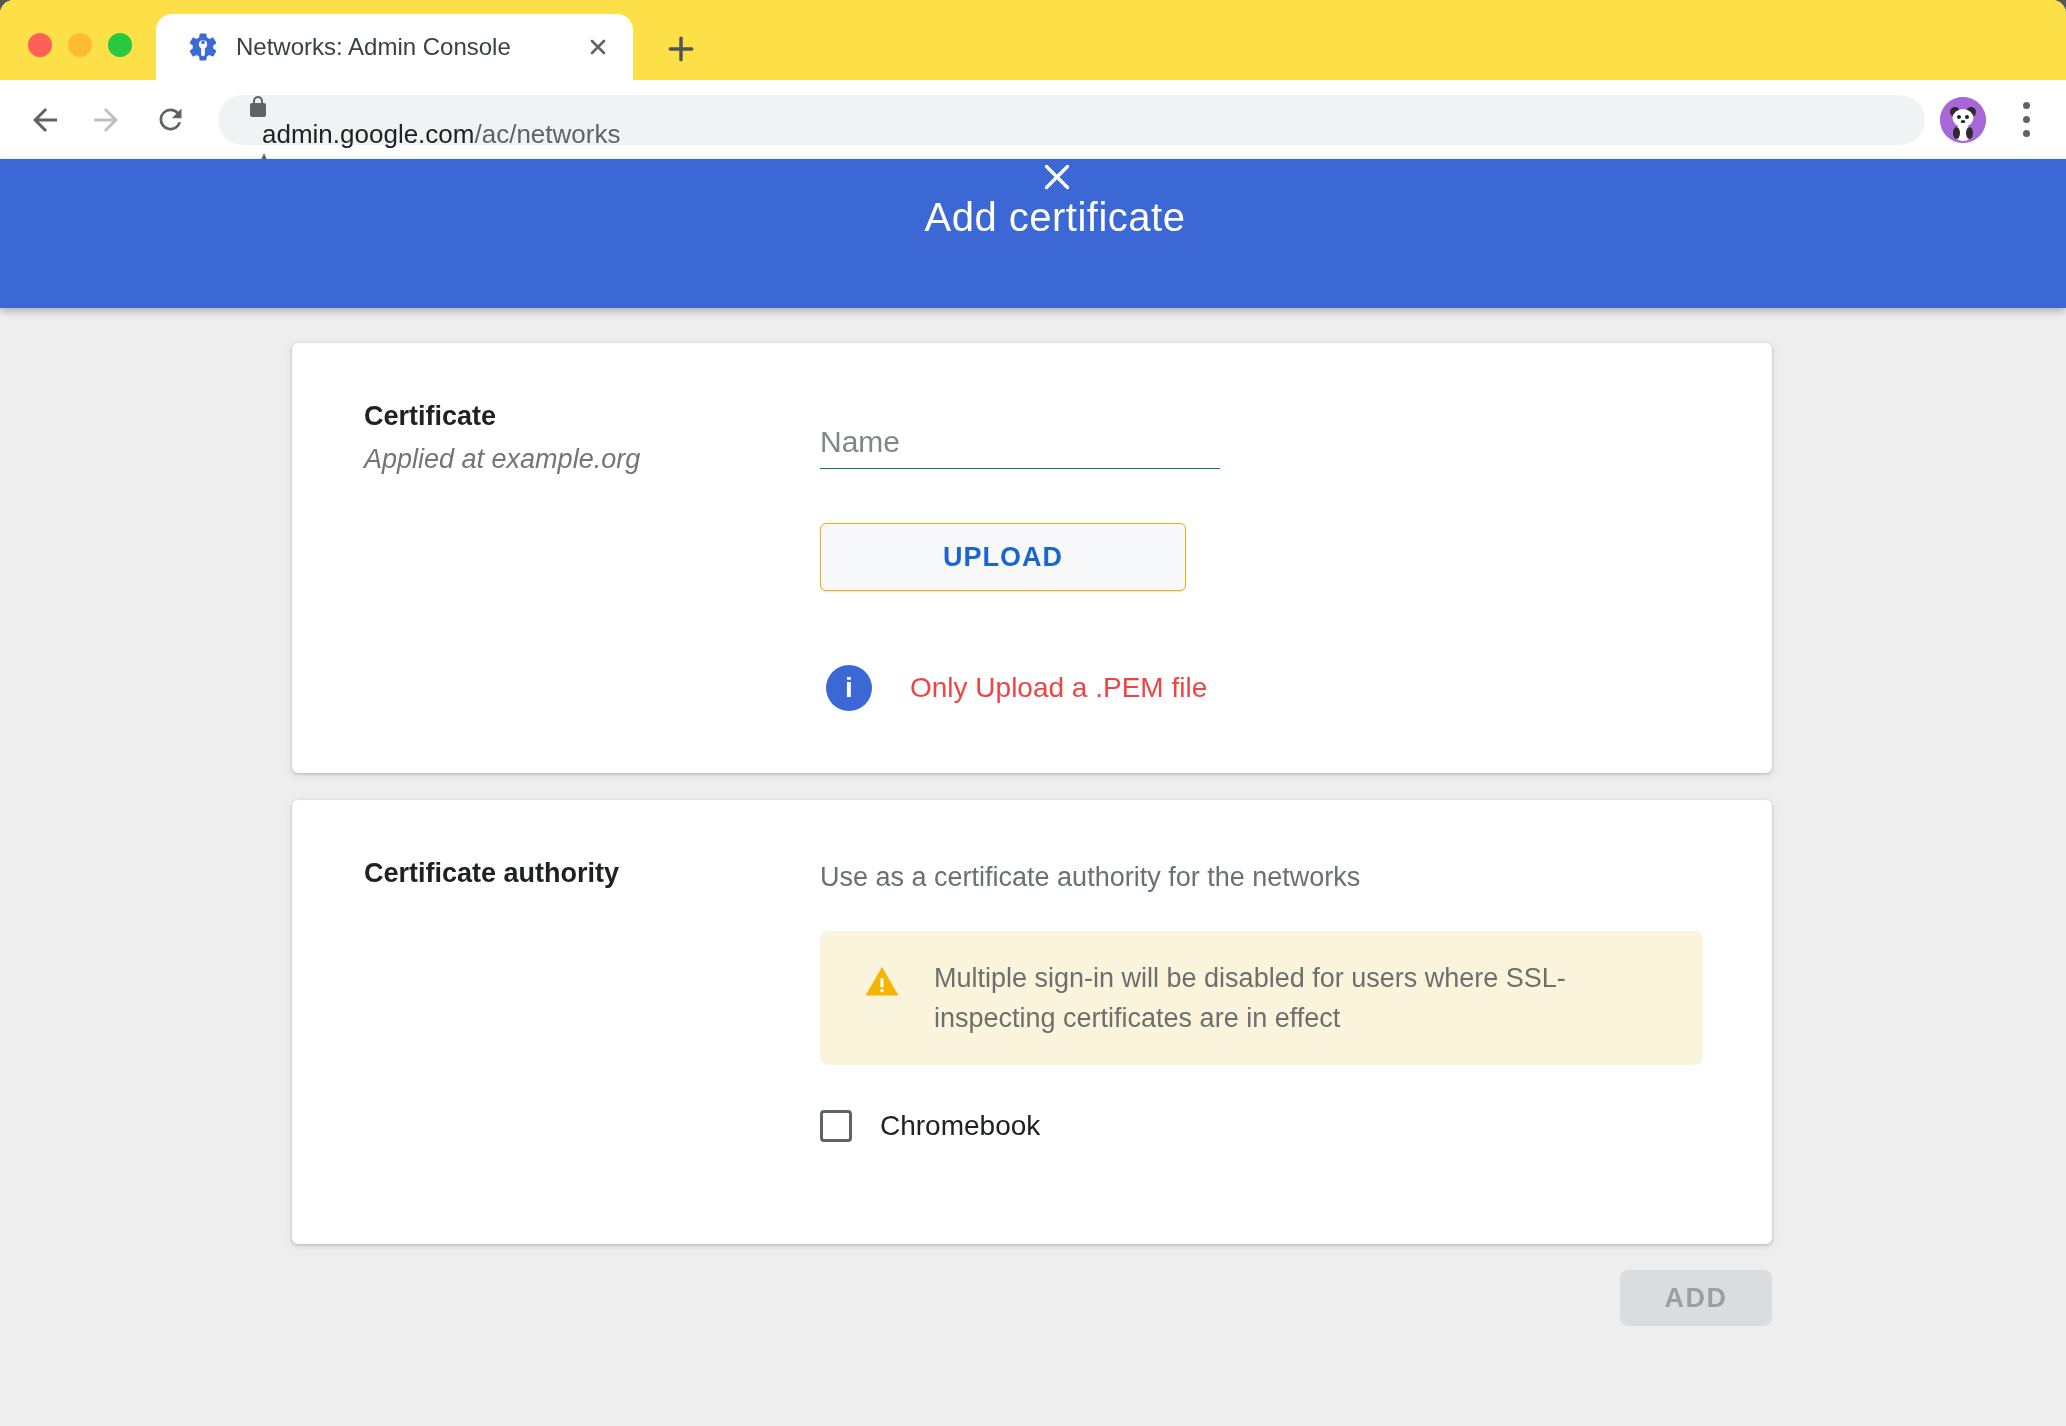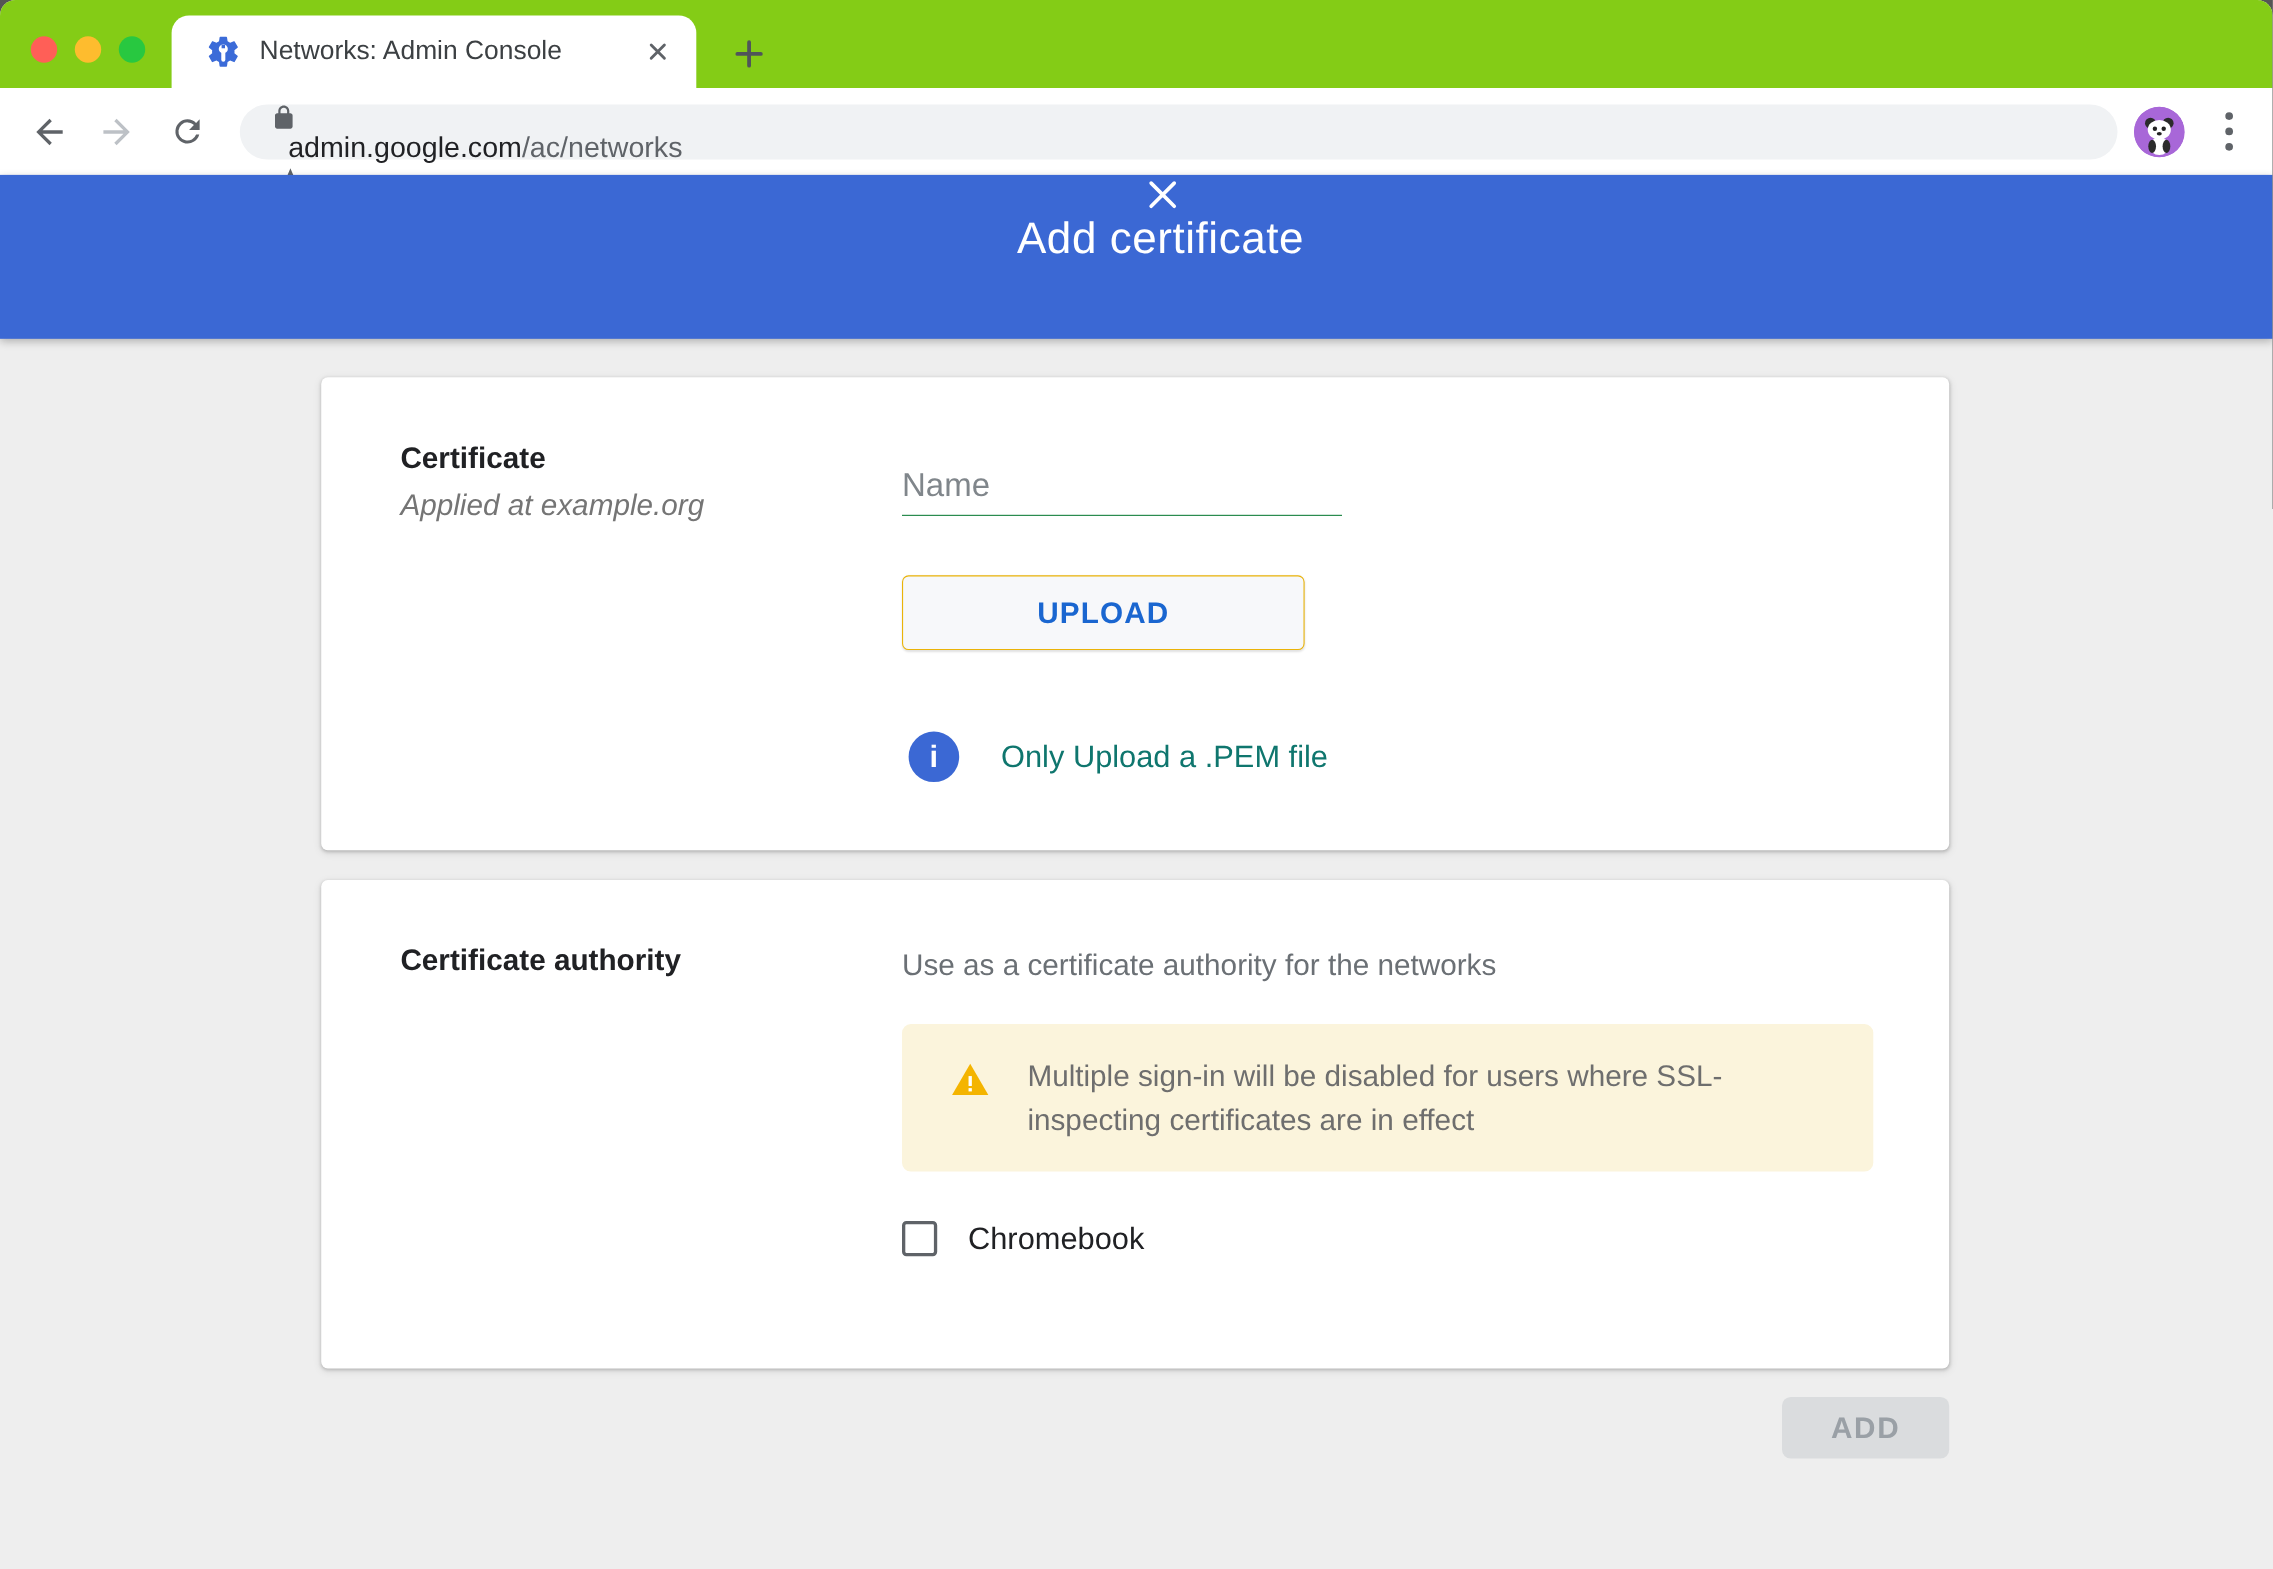--- a/index.html
+++ b/index.html
@@ -4,21 +4,21 @@
 <style>
   * { margin:0; padding:0; box-sizing:border-box; }
   html,body { background:#555; }
   body { font-family:"Liberation Sans", sans-serif; }
   .window {
     position:relative; width:2066px; height:1426px; overflow:hidden;
     border-radius:14px 14px 0 0; background:#eeeeee;
   }
 
   
-  .tabstrip { position:absolute; left:0; top:0; width:100%; height:80px; background:#84cc16; }
+  .tabstrip { position:absolute; left:0; top:0; width:100%; height:80px; background:#fde047; }
   .traffic { position:absolute; top:33px; left:28px; display:flex; gap:16px; }
   .light { width:24px; height:24px; border-radius:50%; }
   .light.red{ background:#ff5f57; } .light.yellow{ background:#febc2e; } .light.green{ background:#28c840; }
   .tab {
     position:absolute; left:156px; top:14px; width:477px; height:66px;
     background:#ffffff; border-radius:16px 16px 0 0;
     display:flex; align-items:center; padding:0 22px 0 30px;
   }
   .tab-favicon { width:34px; height:34px; flex:0 0 auto; }
   .tab-title { margin-left:16px; font-size:24px; color:#3c4043; white-space:nowrap; overflow:hidden; flex:1; }
@@ -79,21 +79,21 @@
     box-shadow:0 1px 2px rgba(0,0,0,0.12);
     font-family:"Liberation Sans", sans-serif; font-size:27px; font-weight:700; letter-spacing:1px;
     color:#1a66d0; cursor:pointer;
   }
 
   .info-row { position:absolute; left:534px; top:322px; display:flex; align-items:center; }
   .info-icon {
     width:46px; height:46px; border-radius:50%; background:#3b68d4; color:#ffffff;
     font-size:28px; font-weight:700; display:flex; align-items:center; justify-content:center; flex:0 0 auto;
   }
-  .info-text { margin-left:38px; font-size:28px; color:#0f766e; }
+  .info-text { margin-left:38px; font-size:28px; color:#ef4444; }
 
   .desc { position:absolute; left:528px; top:62px; font-size:27px; color:#6b7075; }
 
   .warning {
     position:absolute; left:528px; top:131px; width:883px; min-height:134px;
     background:#fbf4dc; border-radius:8px; padding:27px 30px 27px 42px;
     display:flex; align-items:flex-start;
   }
   .warn-icon { width:40px; height:36px; margin-top:6px; flex:0 0 auto; }
   .warn-text { margin-left:32px; font-size:27px; line-height:40px; color:#6e6e6e; max-width:680px; }

